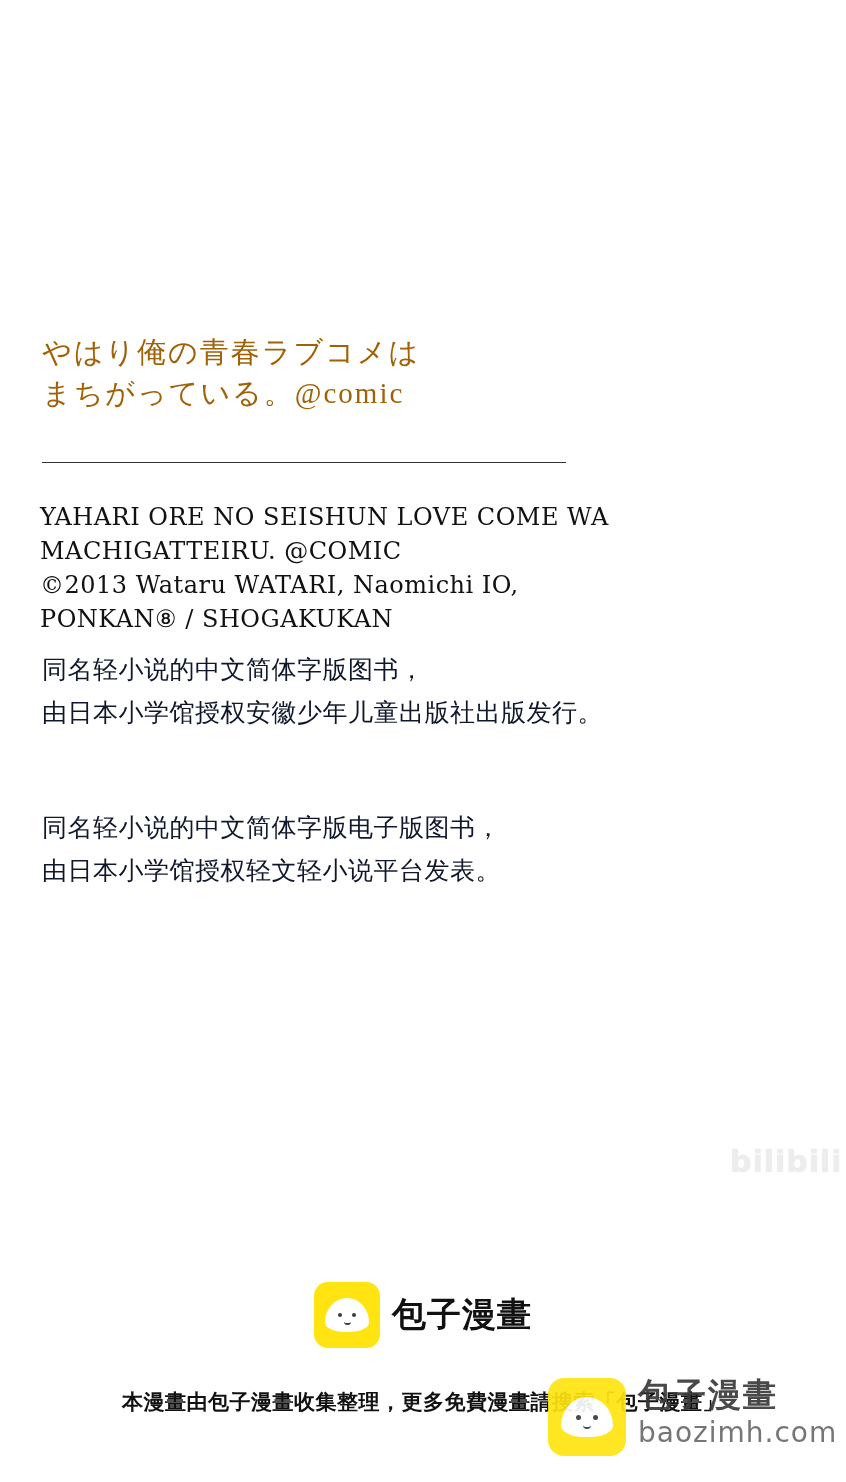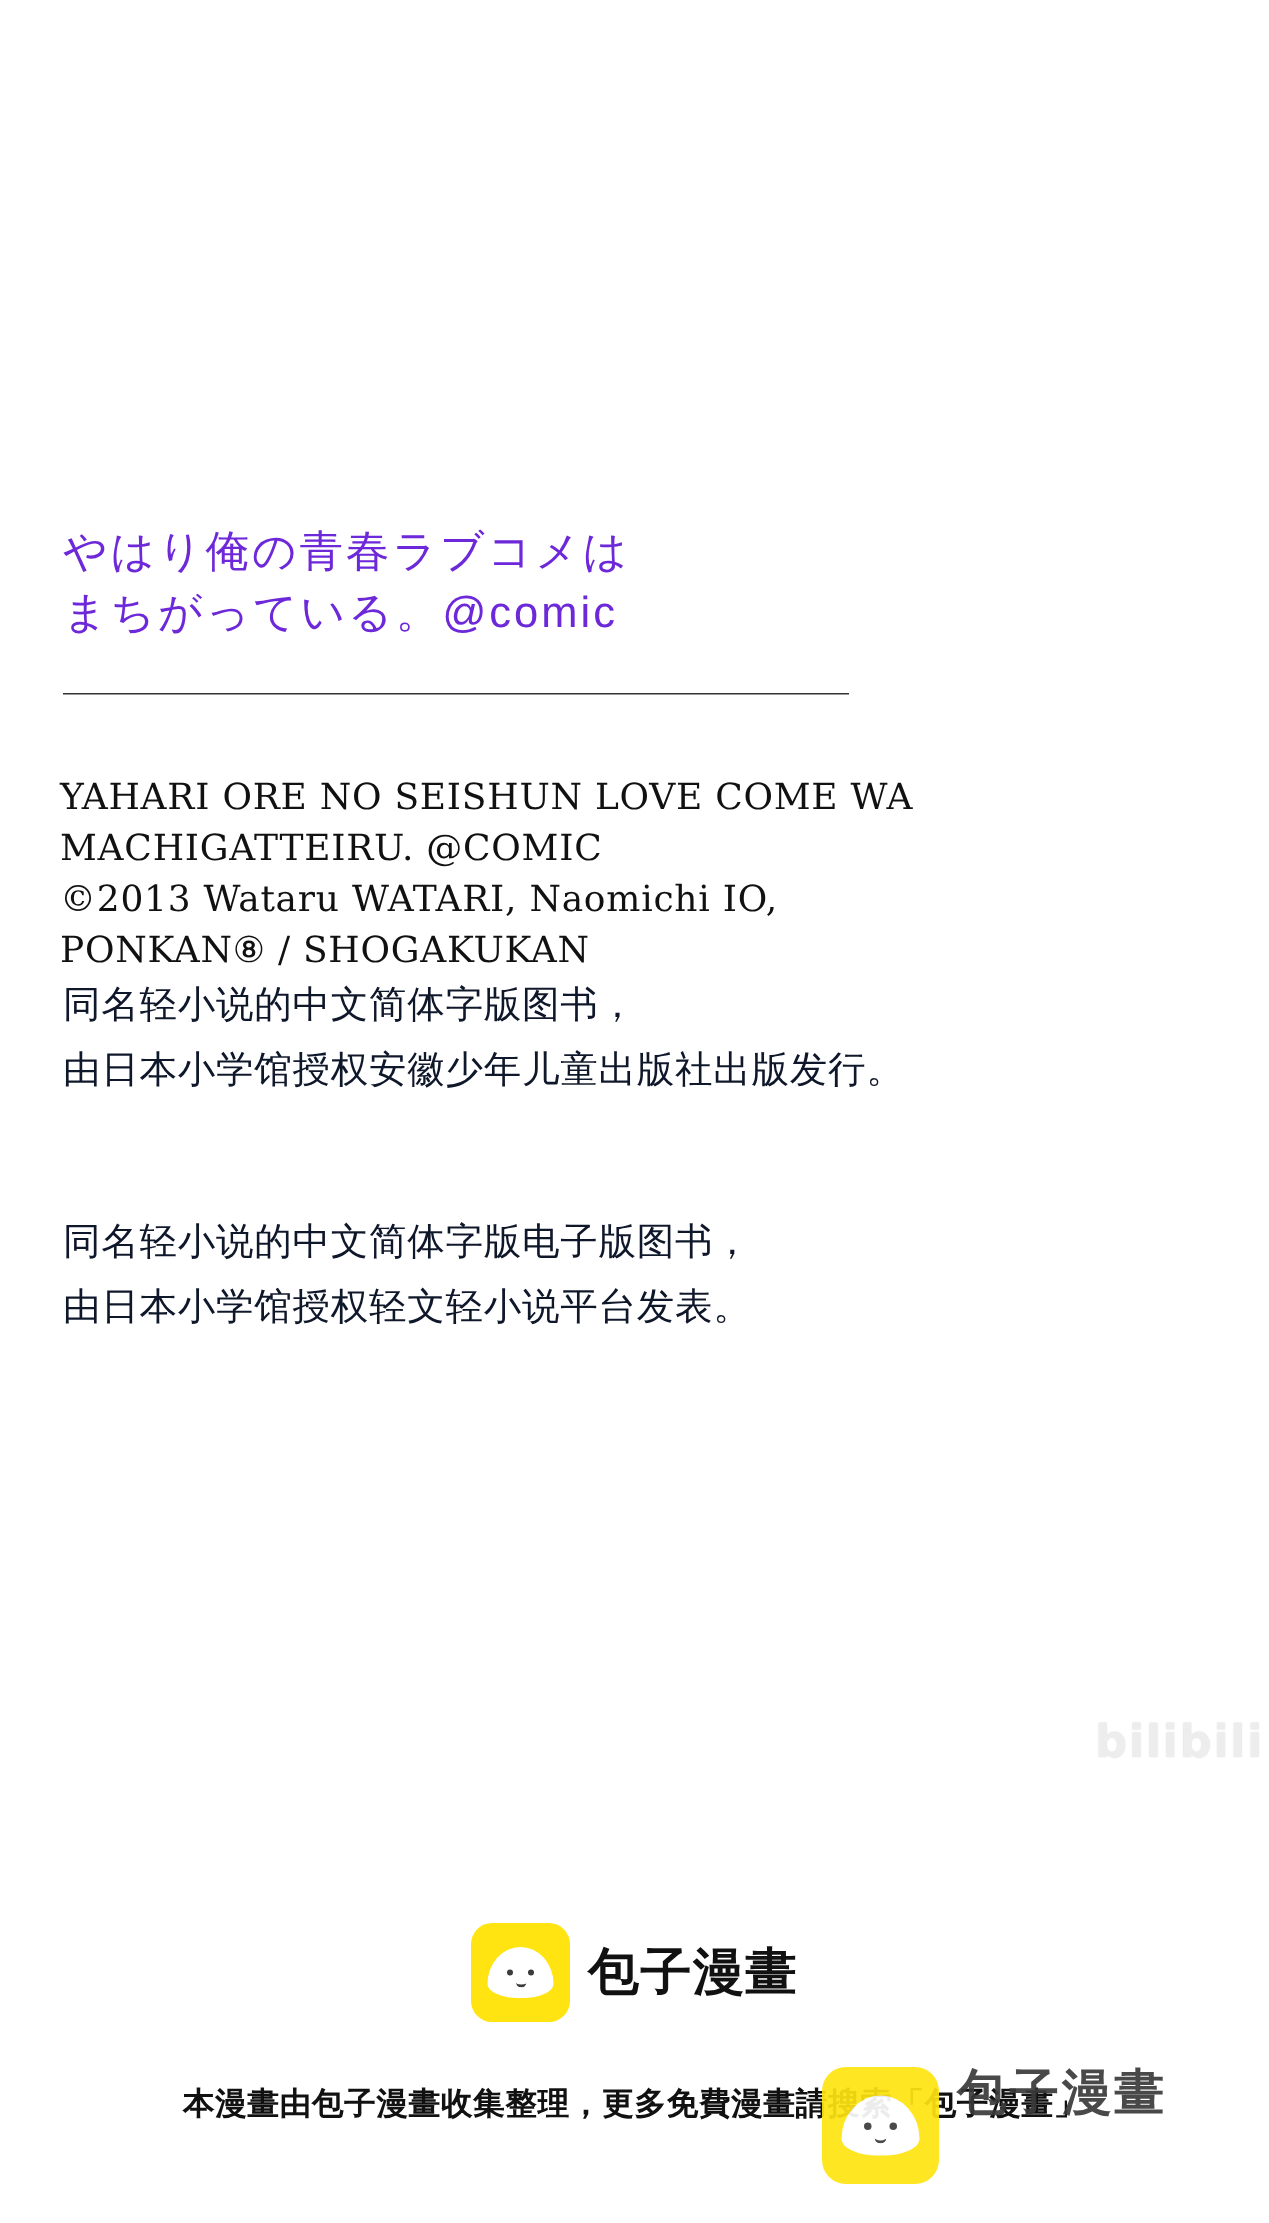--- a/index.html
+++ b/index.html
@@ -13,45 +13,45 @@
     position: relative;
     overflow: hidden;
     font-family: "Liberation Serif", serif;
     color: #1a1a1a;
   }
 
   
   .jp-title {
     position: absolute;
     left: 42px;
-    top: 348px;
+    top: 332px;
     width: 620px;
-    font-family: Liberation Sans, sans-serif;
+    font-family: Liberation Serif, serif;
     font-size: 29px;
     line-height: 1.42;
     letter-spacing: 2px;
-    color: #6d28d9;
+    color: #a16207;
     white-space: pre-line;
   }
 
   
   .rule {
     position: absolute;
     left: 42px;
     top: 462px;
     width: 524px;
     height: 1px;
     background: #333333;
   }
 
   
   .credits {
     position: absolute;
     left: 40px;
-    top: 514px;
+    top: 500px;
     width: 660px;
     font-family: "DejaVu Serif", serif;
     font-size: 24px;
     line-height: 1.42;
     letter-spacing: 0.5px;
     color: #111111;
     white-space: pre-line;
   }
 
   
@@ -259,14 +259,15 @@
 <div class="footer-note">本漫畫由包子漫畫收集整理，更多免費漫畫請搜索「包子漫畫」</div>
 
 <div class="corner-watermark">
   <div class="cw-logo">
     <div class="cw-bun">
       <div class="cw-bun-mouth"></div>
     </div>
   </div>
   <div class="cw-text">
     <div class="cw-line1">包子漫畫</div>
+    <div class="cw-line2">baozimh.com</div>
   </div>
 </div>
 
 </body></html>

